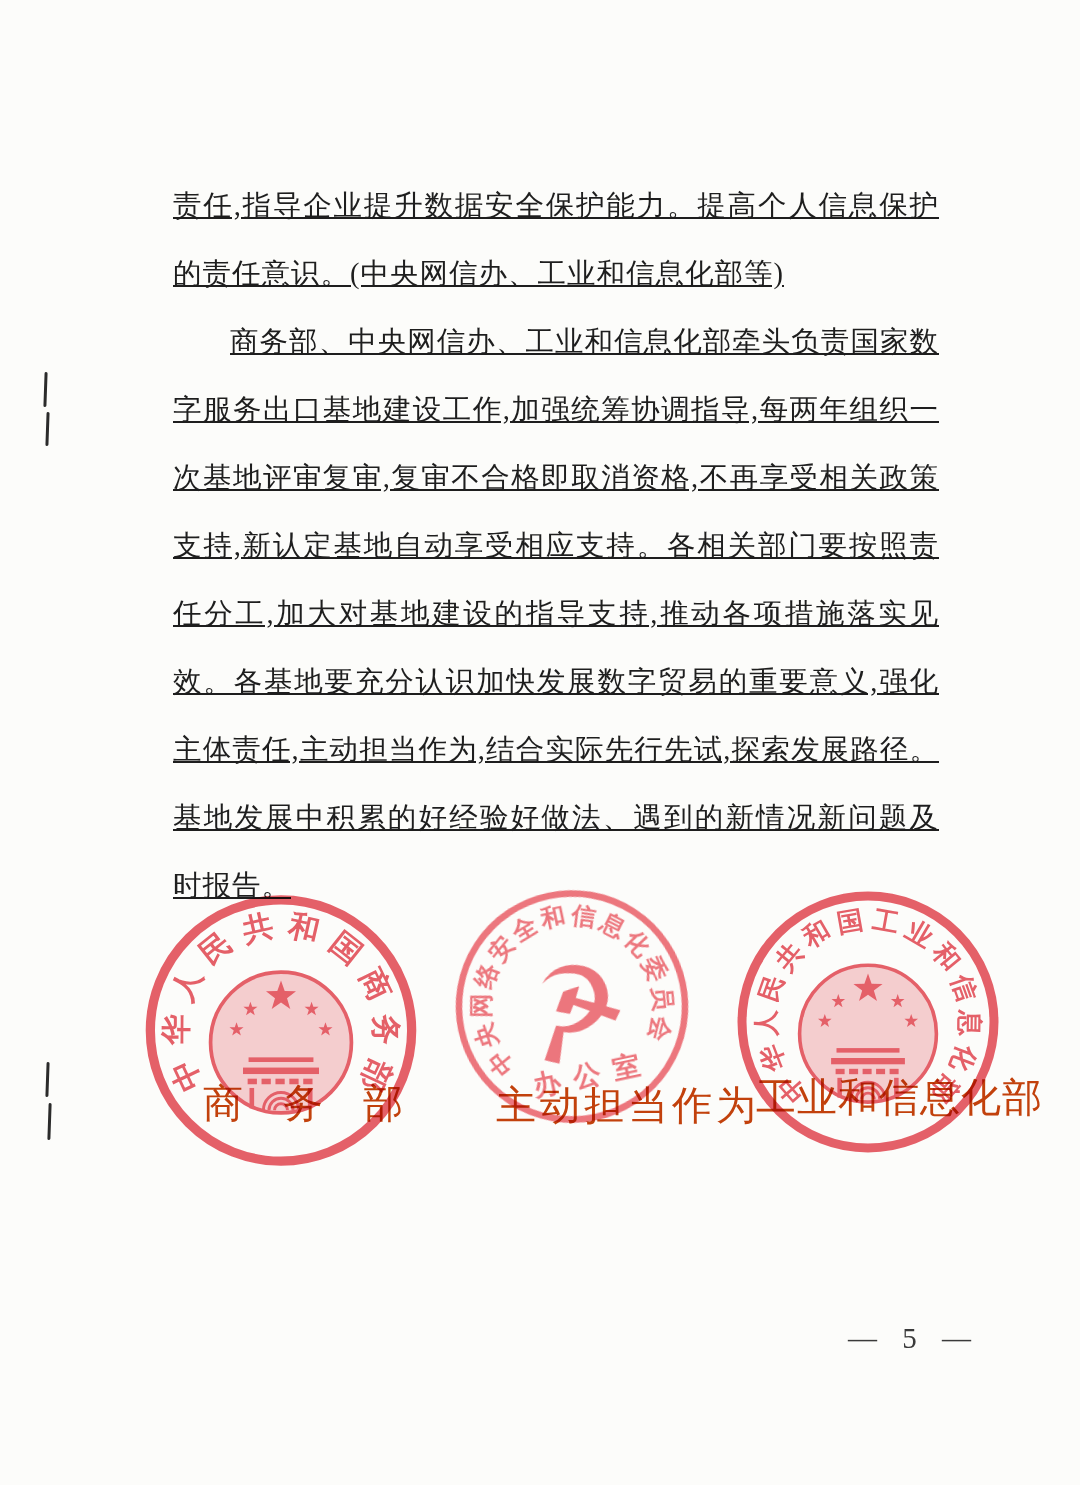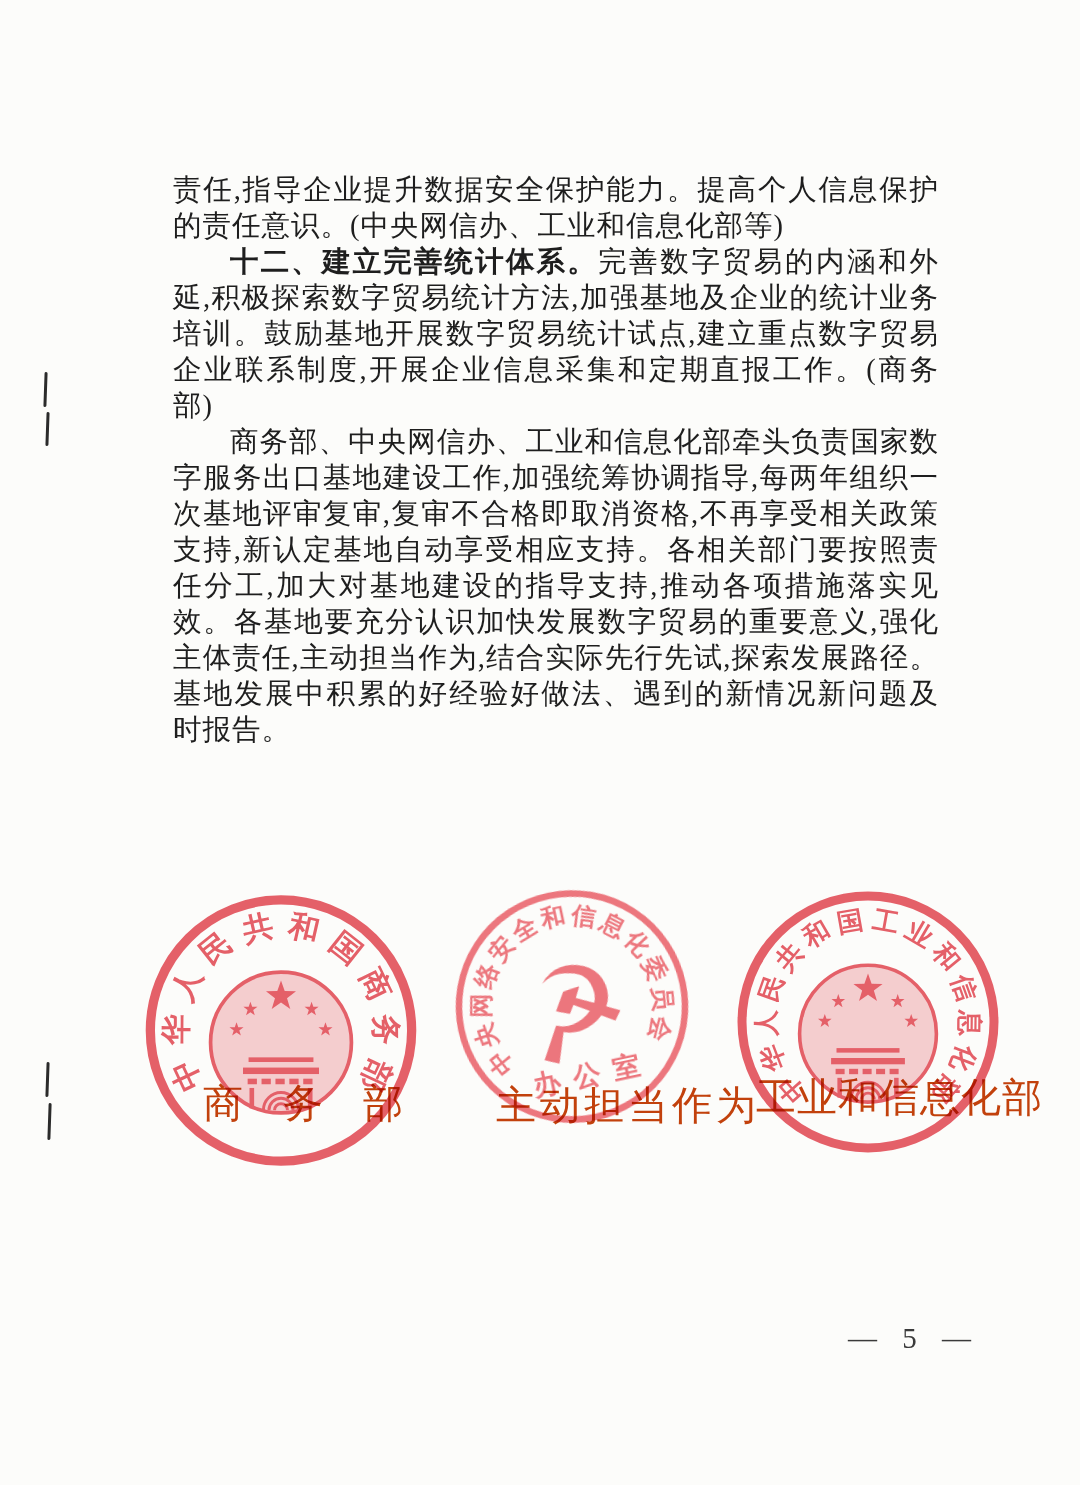--- a/index.html
+++ b/index.html
@@ -4,23 +4,24 @@
 <style>
   html,body{margin:0;padding:0;background:#e9e9e7;}
   .page{
     position:relative;width:1080px;height:1485px;margin:0 auto;
     background:#fcfcfa;overflow:hidden;
     font-family:"Liberation Serif","DejaVu Serif",serif;color:#1e1e1e;
   }
   
   .body-text{
     position:absolute;left:173px;top:172px;width:766px;
-    font-size:28.5px;line-height:36px;
+    font-size:28.5px;line-height:68px;
     text-align:justify;text-justify:inter-character;word-break:break-all;
     letter-spacing:1px;
+    text-decoration:underline;
   }
   .para{margin:0;text-indent:2em;}
   .para.first{text-indent:0;}
   .para b{font-weight:bold;letter-spacing:0.5px;}
   
   .seal{position:absolute;mix-blend-mode:multiply;opacity:.93;}
   .seal svg{width:100%;height:100%;display:block;}
   .seal-1{left:142px;top:891px;width:278px;height:279px;}
   .seal-2{left:450px;top:883px;width:244px;height:247px;transform:rotate(-12deg);}
   .seal-3{left:733px;top:884px;width:270px;height:276px;}
@@ -51,21 +52,20 @@
 
 <div class="page">
 
   <span class="bind-mark bm-1"></span>
   <span class="bind-mark bm-2"></span>
   <span class="bind-mark bm-3"></span>
   <span class="bind-mark bm-4"></span>
 
   <main class="body-text">
     <p class="para first"><span>责任,指导企业提升数据安全保护能力。提高个人信息保护的责任意识。(中央网信办、工业和信息化部等)</span></p>
-    <p class="para"><b>十二、建立完善统计体系。</b><span>完善数字贸易的内涵和外延,积极探索数字贸易统计方法,加强基地及企业的统计业务培训。鼓励基地开展数字贸易统计试点,建立重点数字贸易企业联系制度,开展企业信息采集和定期直报工作。(商务部)</span></p>
     <p class="para"><span>商务部、中央网信办、工业和信息化部牵头负责国家数字服务出口基地建设工作,加强统筹协调指导,每两年组织一次基地评审复审,复审不合格即取消资格,不再享受相关政策支持,新认定基地自动享受相应支持。各相关部门要按照责任分工,加大对基地建设的指导支持,推动各项措施落实见效。各基地要充分认识加快发展数字贸易的重要意义,强化主体责任,主动担当作为,结合实际先行先试,探索发展路径。基地发展中积累的好经验好做法、遇到的新情况新问题及时报告。</span></p>
   </main>
 
   <section>
     <div class="seal-label label-1">商　务　部</div>
     <div class="seal-label label-2">主动担当作为</div>
     <div class="seal-label label-3">工业和信息化部</div>
 
     <div class="seal seal-1">
         <svg viewBox="0 0 300 300">

